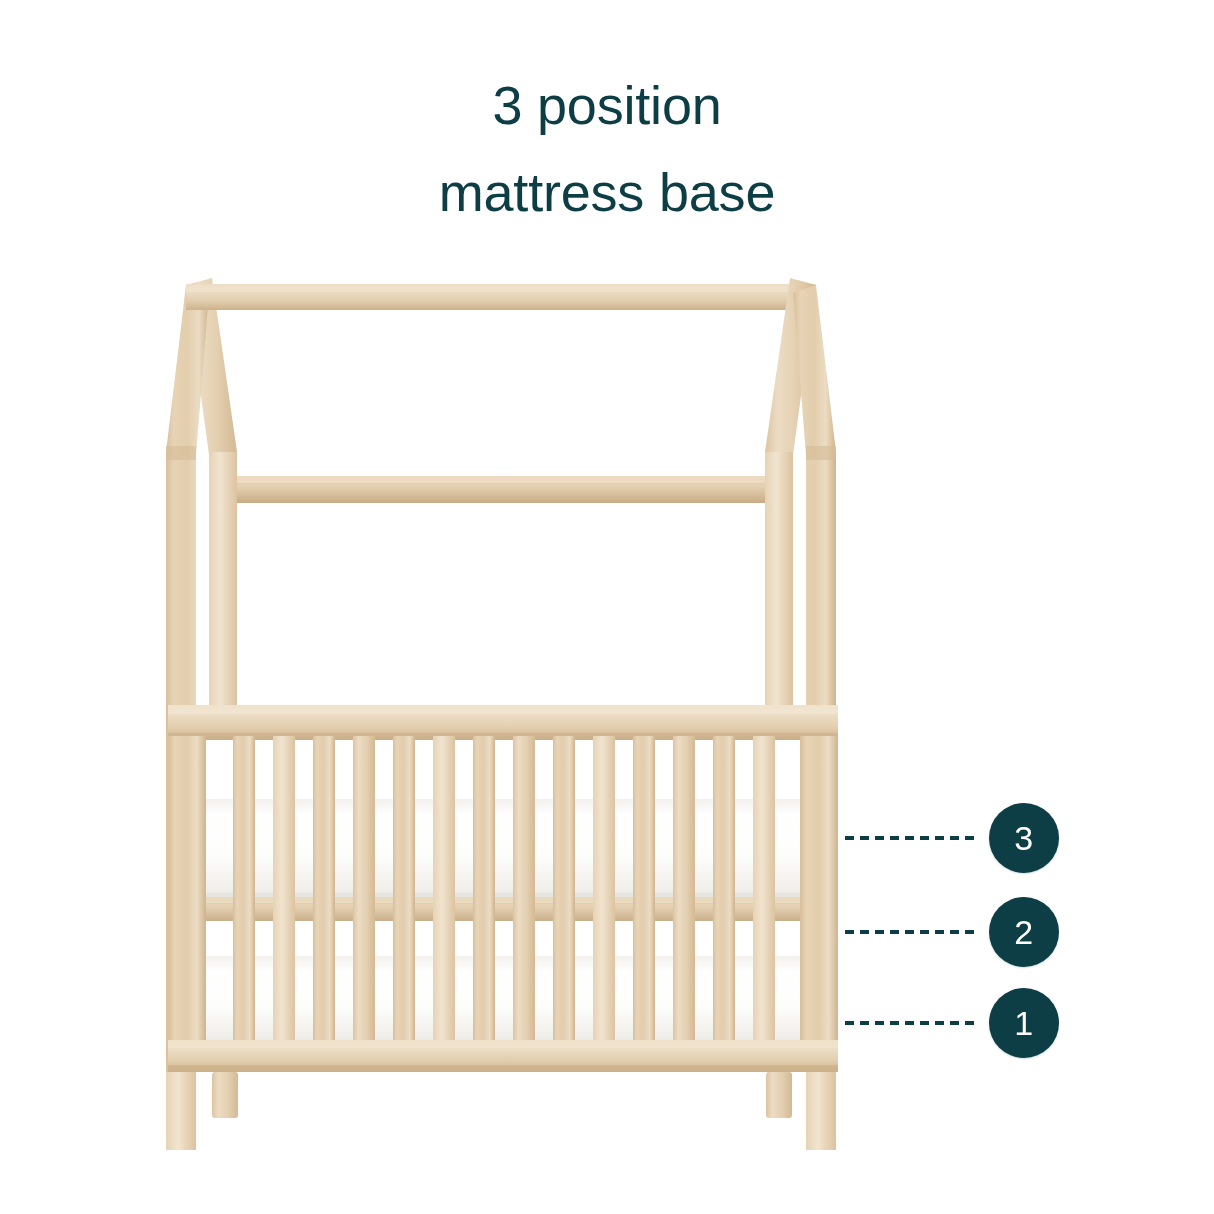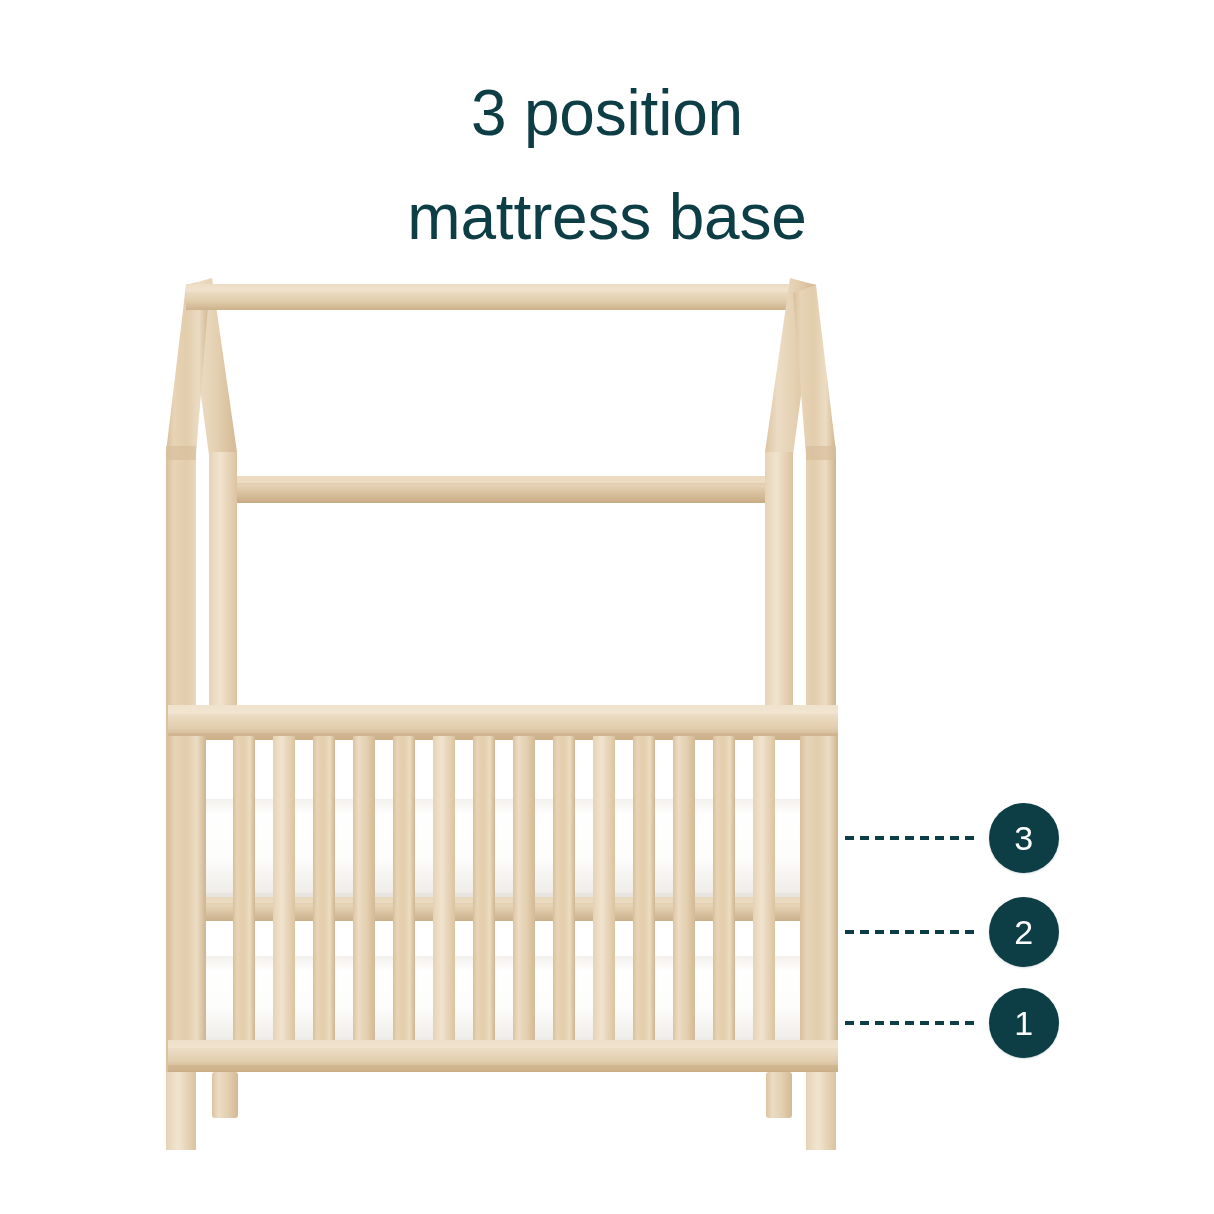--- a/index.html
+++ b/index.html
@@ -22,21 +22,21 @@
   }
 
   
   .title-block {
     position: absolute;
     left: 0;
     top: 62px;
     width: 1214px;
     text-align: center;
     color: #0d3d45;
-    font-size: 64px;
+    font-size: 54px;
     line-height: 1.62;
     font-weight: 400;
     letter-spacing: -0.2px;
     white-space: pre-line;
   }
 
   
   #crib {
     position: absolute;
     left: 0;

